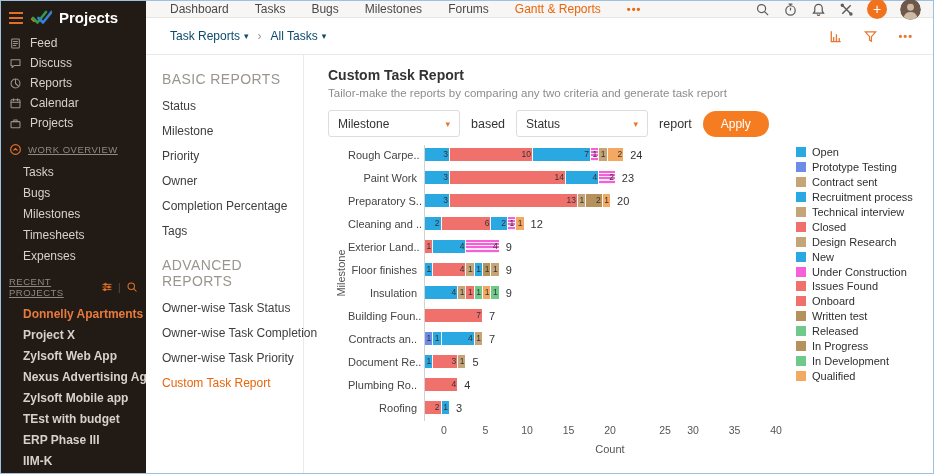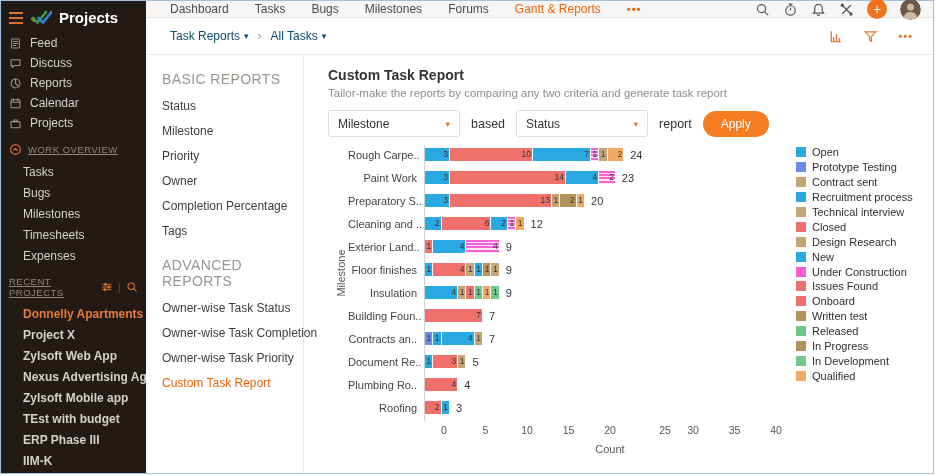--- a/index.html
+++ b/index.html
@@ -345,21 +345,21 @@
                     <div class="seg" style="width: 116.2px; background-color: rgb(240, 113, 108);">14</div>
                     <div class="seg" style="width: 33.2px; background-color: rgb(42, 168, 225);">4</div>
                     <div class="seg hatch" style="width: 16.6px; background-color: rgb(245, 95, 216);">2</div>
                   </div>
                   <span class="bar-total">23</span>
                 </div>
                 <div class="chart-row">
                   <span class="cat-label">Preparatory S..</span>
                   <div class="bar-track">
                     <div class="seg" style="width: 24.9px; background-color: rgb(42, 168, 225);">3</div>
-                    <div class="seg" style="width: 102px; background-color: rgb(240, 113, 108);">13</div>
+                    <div class="seg" style="width: 128px; background-color: rgb(240, 113, 108);">13</div>
                     <div class="seg" style="width: 8.3px; background-color: rgb(197, 164, 120);">1</div>
                     <div class="seg" style="width: 16.6px; background-color: rgb(181, 146, 92);">2</div>
                     <div class="seg" style="width: 8.3px; background-color: rgb(244, 169, 99);">1</div>
                   </div>
                   <span class="bar-total">20</span>
                 </div>
                 <div class="chart-row">
                   <span class="cat-label">Cleaning and ..</span>
                   <div class="bar-track">
                     <div class="seg" style="width: 16.6px; background-color: rgb(42, 168, 225);">2</div>

